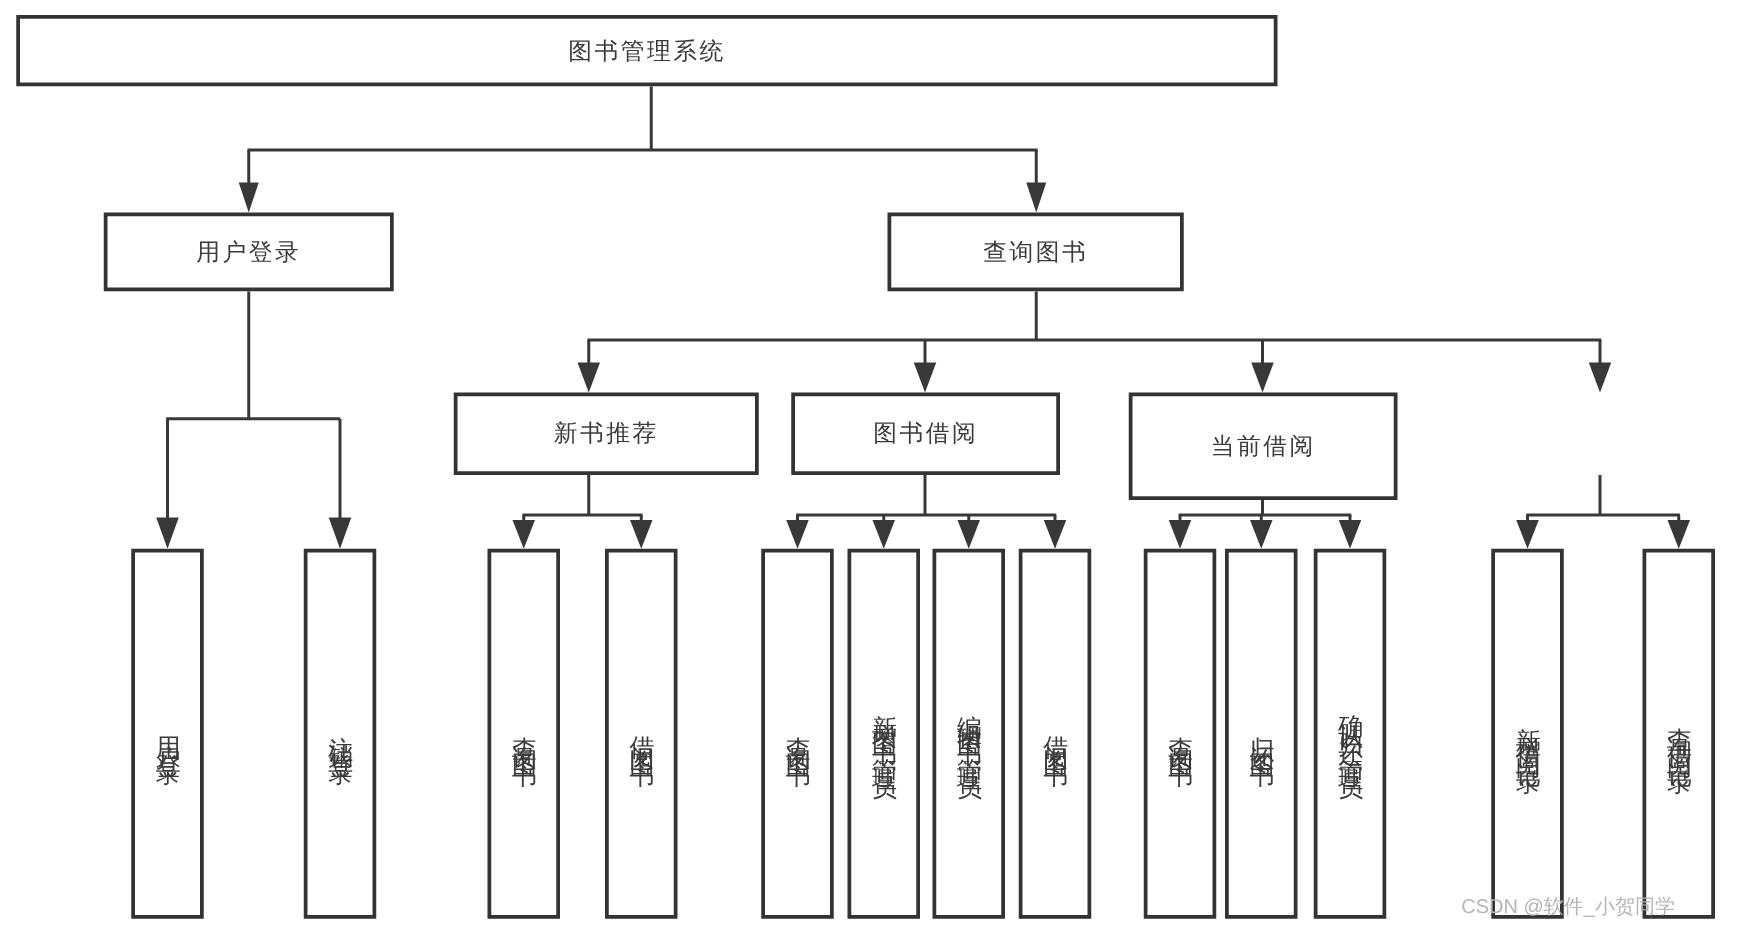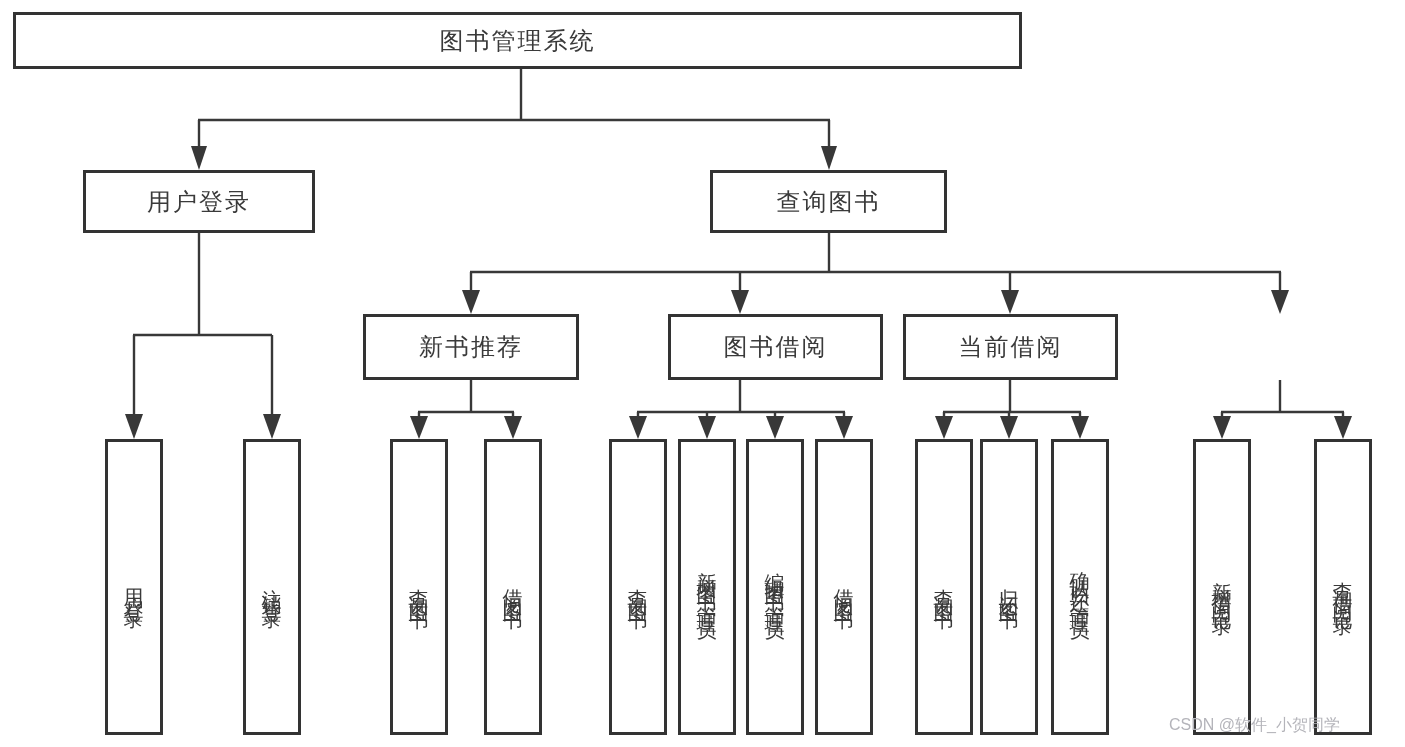--- a/index.html
+++ b/index.html
@@ -20,21 +20,21 @@
   .hbox {
     position: absolute;
     border: 3px solid #333333;
     background: #ffffff;
     display: flex;
     align-items: center;
     justify-content: center;
     box-sizing: border-box;
   }
   .hbox span {
-    font-size: 24px;
+    font-size: 19px;
     letter-spacing: 2px;
     color: #3a3a3a;
     white-space: nowrap;
   }
   .vbox {
     position: absolute;
     top: 439px;
     width: 58px;
     height: 296px;
     border: 3px solid #333333;
@@ -133,27 +133,27 @@
     <span>图书管理系统</span>
   </div>
 
   <div class="hbox" style="left:83px; top:170px; width:232px; height:63px;">
     <span>用户登录</span>
   </div>
   <div class="hbox" style="left:710px; top:170px; width:237px; height:63px;">
     <span>查询图书</span>
   </div>
 
-  <div class="hbox" style="left:363px; top:314px; width:216px; height:66px;">
+  <div class="hbox" style="left:363px; top:314px; width:244px; height:66px;">
     <span>新书推荐</span>
   </div>
-  <div class="hbox" style="left:633px; top:314px; width:215px; height:66px;margin-left:35px;">
+  <div class="hbox" style="left:633px; top:314px; width:215px; height:66px;">
     <span>图书借阅</span>
   </div>
-  <div class="hbox" style="left:903px; top:314px; width:215px; height:66px;">
+  <div class="hbox" style="left:903px; top:314px; width:215px; height:86px;">
     <span>当前借阅</span>
   </div>
 
   <div class="vbox" style="left:105px;">
     <span>用户登录</span>
   </div>
   <div class="vbox" style="left:243px;">
     <span>注销登录</span>
   </div>
 

